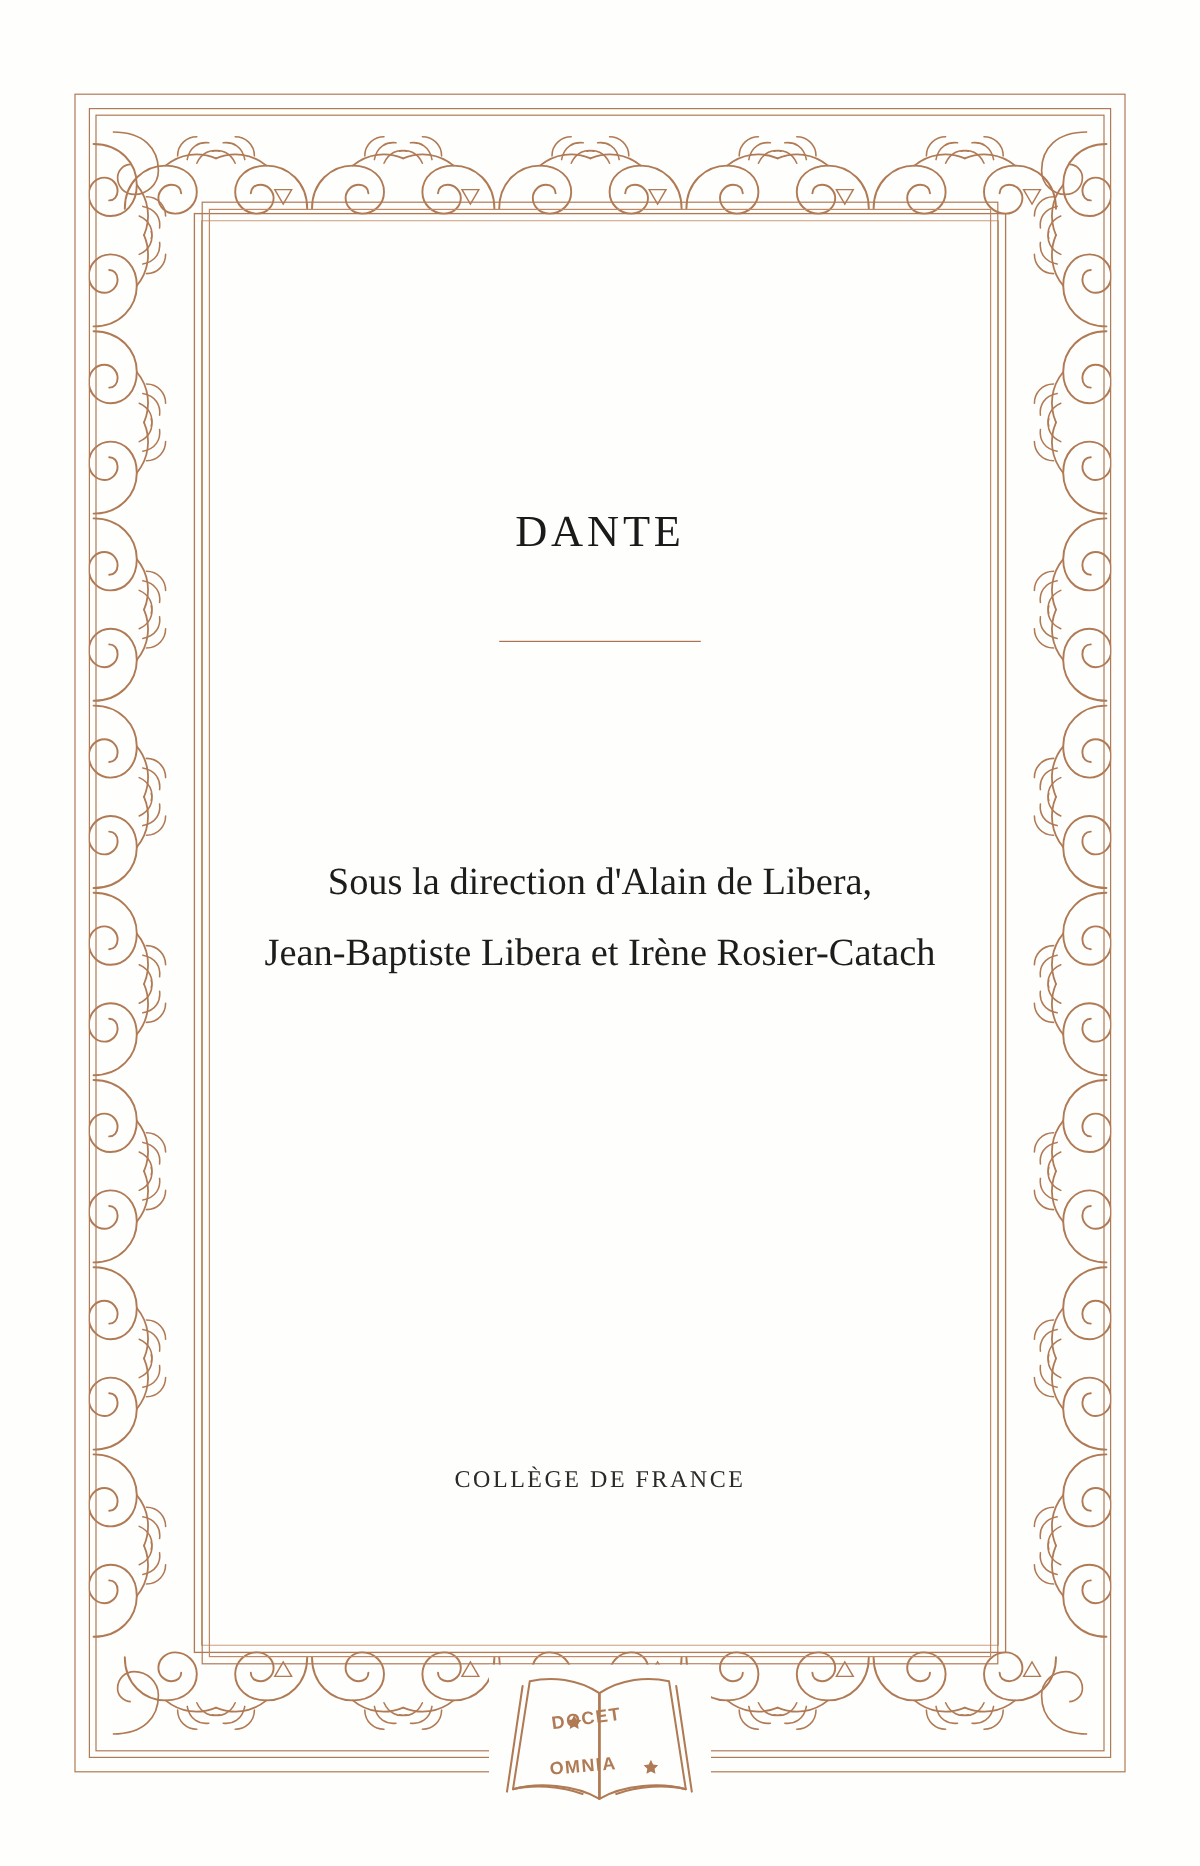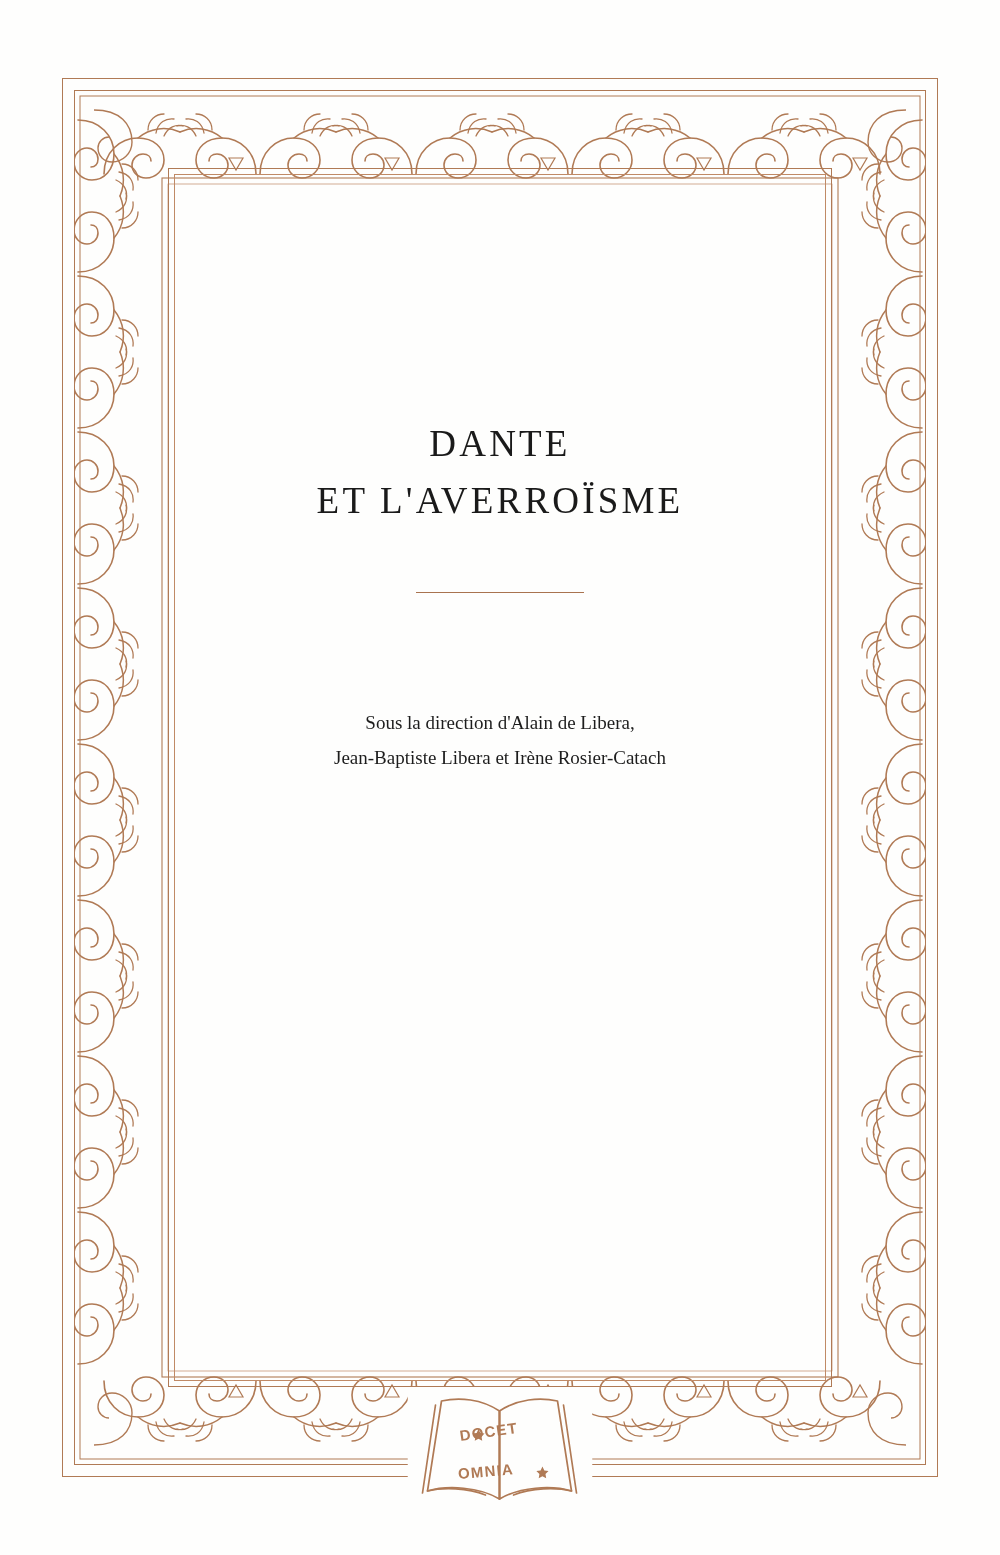--- a/index.html
+++ b/index.html
@@ -108,21 +108,21 @@
     background: #a9734f;
     margin: 62px auto 0 auto;
   }
 
   .editors {
     position: absolute;
     top: 525px;
     left: 0;
     right: 0;
     text-align: center;
-    font-size: 19px;
+    font-size: 32px;
     line-height: 1.85;
     color: #1d1d1d;
   }
   .editors div { white-space: nowrap; }
 
   .publisher {
     position: absolute;
     bottom: 125px;
     left: 0;
     right: 0;
@@ -231,30 +231,30 @@
     </svg>
   </div>
 
   <div class="frame-inner"></div>
   <div class="frame-inner-2"></div>
 
   <div class="content">
 
     <div class="title-block">
       <div class="title-line small-caps-line">DANTE</div>
-      <div class="title-line small-caps-line">ET L'AVERROÏSME</div>
       <div class="rule"></div>
     </div>
 
     <div class="editors">
       <div>Sous la direction d'Alain de Libera,</div>
       <div>Jean-Baptiste Libera et Irène Rosier-Catach</div>
     </div>
 
     <div class="publisher">
+      <div>COLLÈGE DE FRANCE</div>
     </div>
   </div>
 
   <div class="logo">
     <svg viewBox="0 0 185 130" xmlns="http://www.w3.org/2000/svg">
       <rect x="0" y="0" width="185" height="130" fill="#fefefd"></rect>
       <g fill="none" stroke="#b07a55" stroke-width="1.7" stroke-linejoin="round" stroke-linecap="round">
 
         <path d="M92,24 C74,12 52,10 34,14 L20,104 C40,98 72,100 92,112 Z"></path>
 

